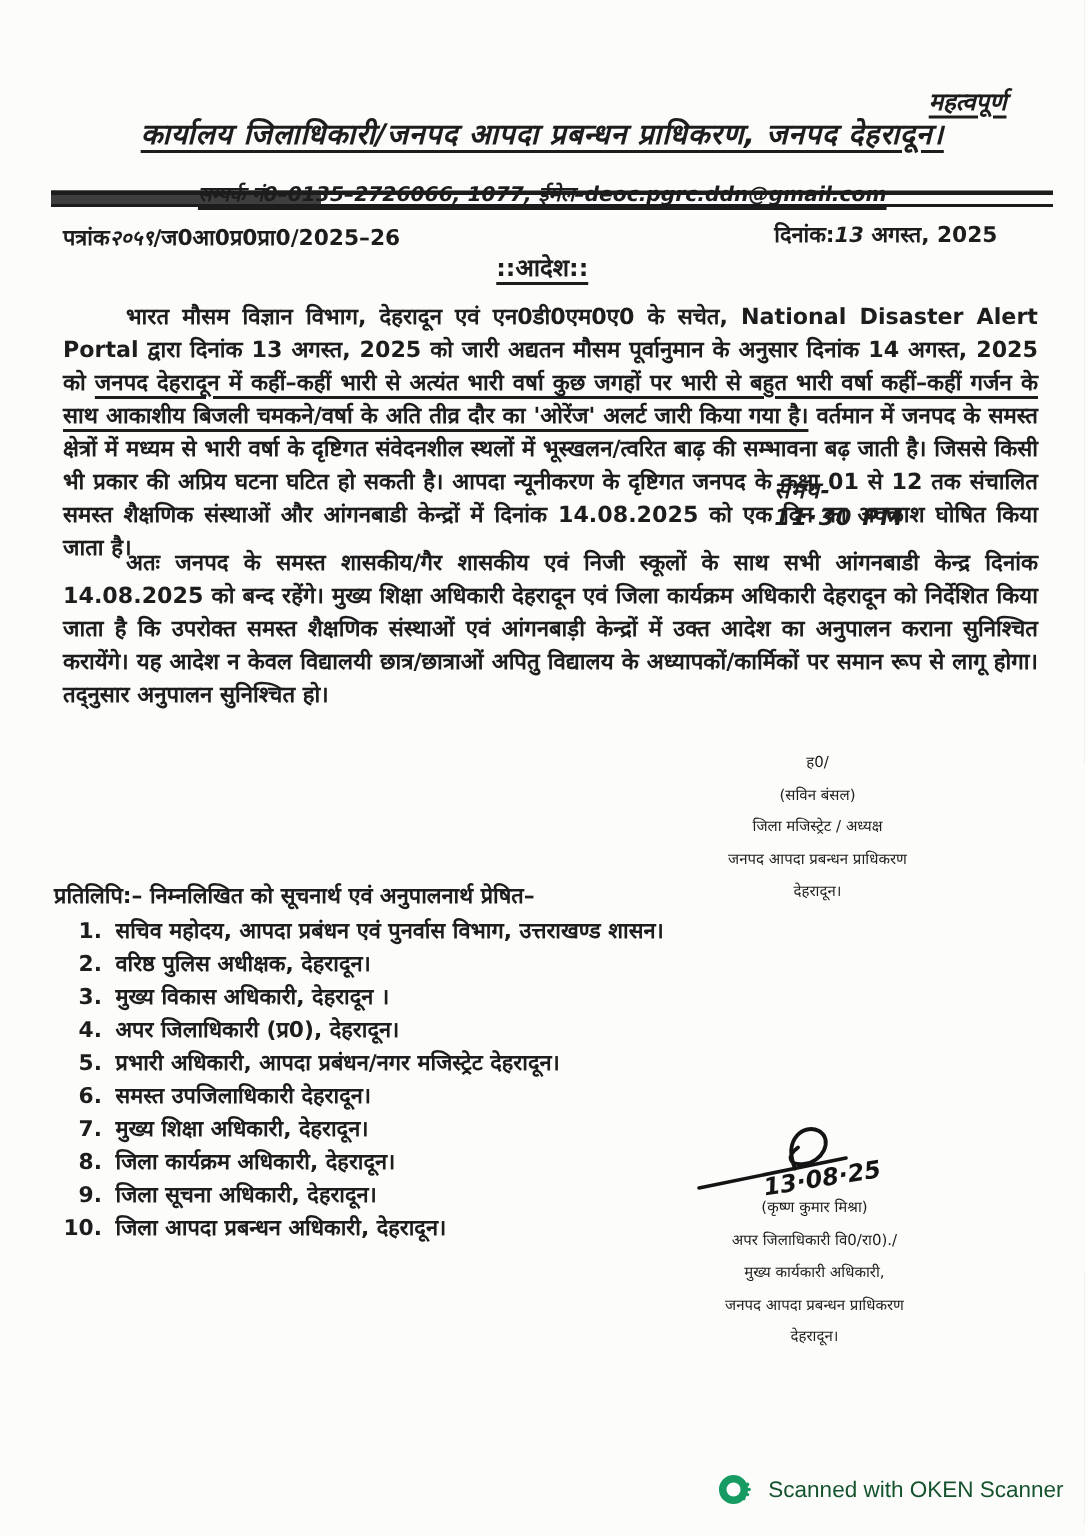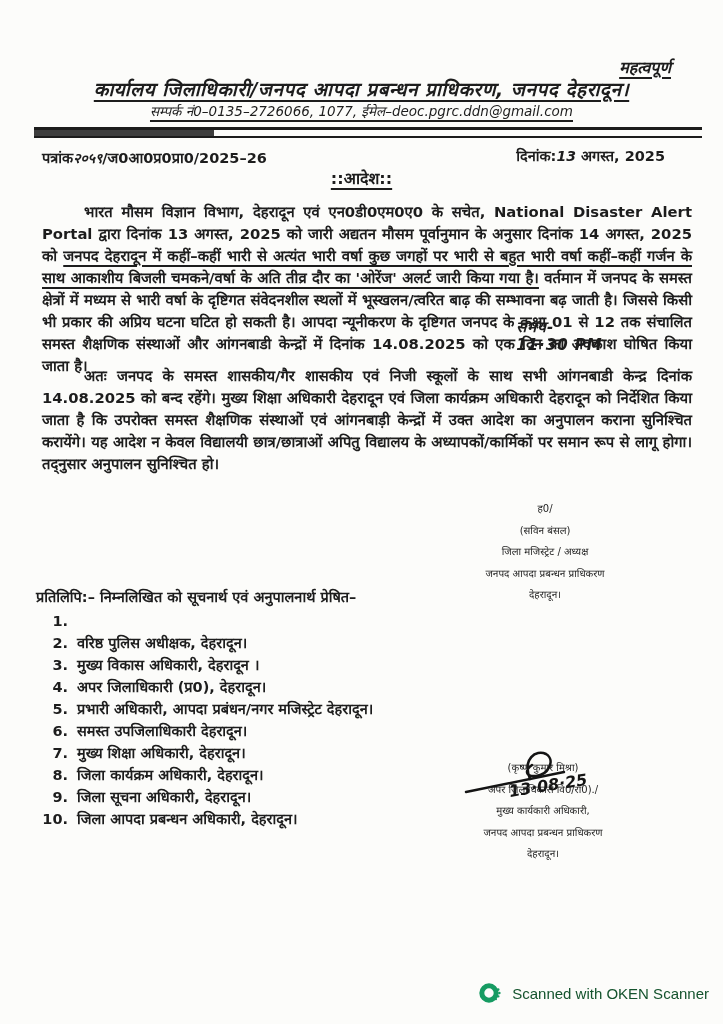--- a/index.html
+++ b/index.html
@@ -13,21 +13,21 @@
     overflow:hidden;
   }
   .u{text-decoration:underline;text-decoration-thickness:1.5px;text-underline-offset:4px;}
   .hw{font-style:italic;font-weight:700;}
   .importance{
     position:absolute;top:56px;right:52px;
     font-size:16px;font-weight:700;font-style:italic;
   }
   .letterhead{position:absolute;top:76px;left:0;width:100%;text-align:center;}
   .letterhead .office{font-size:19px;font-weight:700;font-style:italic;letter-spacing:.5px;}
-  .letterhead .contact{font-size:13.5px;font-weight:400;font-style:italic;margin-top:0;}
+  .letterhead .contact{font-size:13.5px;font-weight:700;font-style:italic;margin-top:18px;}
   .rule{
     position:absolute;top:127px;left:34px;width:668px;height:6px;
     border-top:3.5px solid #1c1c1c;border-bottom:2px solid #1c1c1c;
   }
   .rule .blob{position:absolute;left:0;top:-3px;width:180px;height:9px;background:#1c1c1c;opacity:.85;}
   .meta-left{position:absolute;top:147px;left:42px;font-size:14.5px;font-weight:700;}
   .meta-left .num{font-size:14px;margin-top:33px;}
   .meta-right{position:absolute;top:145px;right:58px;font-size:14.5px;font-weight:700;text-align:left;}
   .meta-right .day{font-size:14px;}
   .time{position:absolute;top:171px;right:62px;font-size:15px;letter-spacing:1px;}
@@ -40,21 +40,21 @@
     font-size:14.8px;line-height:22px;font-weight:700;
     text-align:justify;text-indent:42px;
   }
   .para1{top:201px;}
   .para2{top:365px;}
   .sigblock{
     position:absolute;width:290px;text-align:center;
     font-size:10px;line-height:21.5px;font-weight:400;
   }
   .sig1{top:498px;left:400px;}
-  .sig2{top:757px;left:398px;}
+  .sig2{top:795px;left:398px;}
   .signature-art{position:absolute;top:745px;left:452px;width:185px;height:60px;}
   .copies{position:absolute;top:586px;left:36px;width:440px;font-size:14.5px;font-weight:700;}
   .copies .heading{margin-bottom:4px;}
   .copies ol{list-style:none;margin:0;padding:0;}
   .copies li{display:flex;line-height:22px;}
   .copies li .no{width:32px;text-align:right;padding-right:9px;flex:none;}
   .footer{
     position:absolute;top:981px;right:14px;
     display:flex;align-items:center;gap:10px;
     font-size:15px;color:#14532d;font-weight:400;
@@ -101,20 +101,21 @@
     <div>जिला मजिस्ट्रेट / अध्यक्ष</div>
     <div>जनपद आपदा प्रबन्धन प्राधिकरण</div>
     <div>देहरादून।</div>
   </div>
 
   <div class="copies">
     <div class="heading">प्रतिलिपि:– निम्नलिखित को सूचनार्थ एवं अनुपालनार्थ प्रेषित–</div>
     <ol>
       <li>
           <span class="no">1.</span>
+          <span>सचिव महोदय, आपदा प्रबंधन एवं पुनर्वास विभाग, उत्तराखण्ड शासन।</span>
         </li>
       <li>
           <span class="no">2.</span>
           <span>वरिष्ठ पुलिस अधीक्षक, देहरादून।</span>
         </li>
       <li>
           <span class="no">3.</span>
           <span>मुख्य विकास अधिकारी, देहरादून ।</span>
         </li>
       <li>

